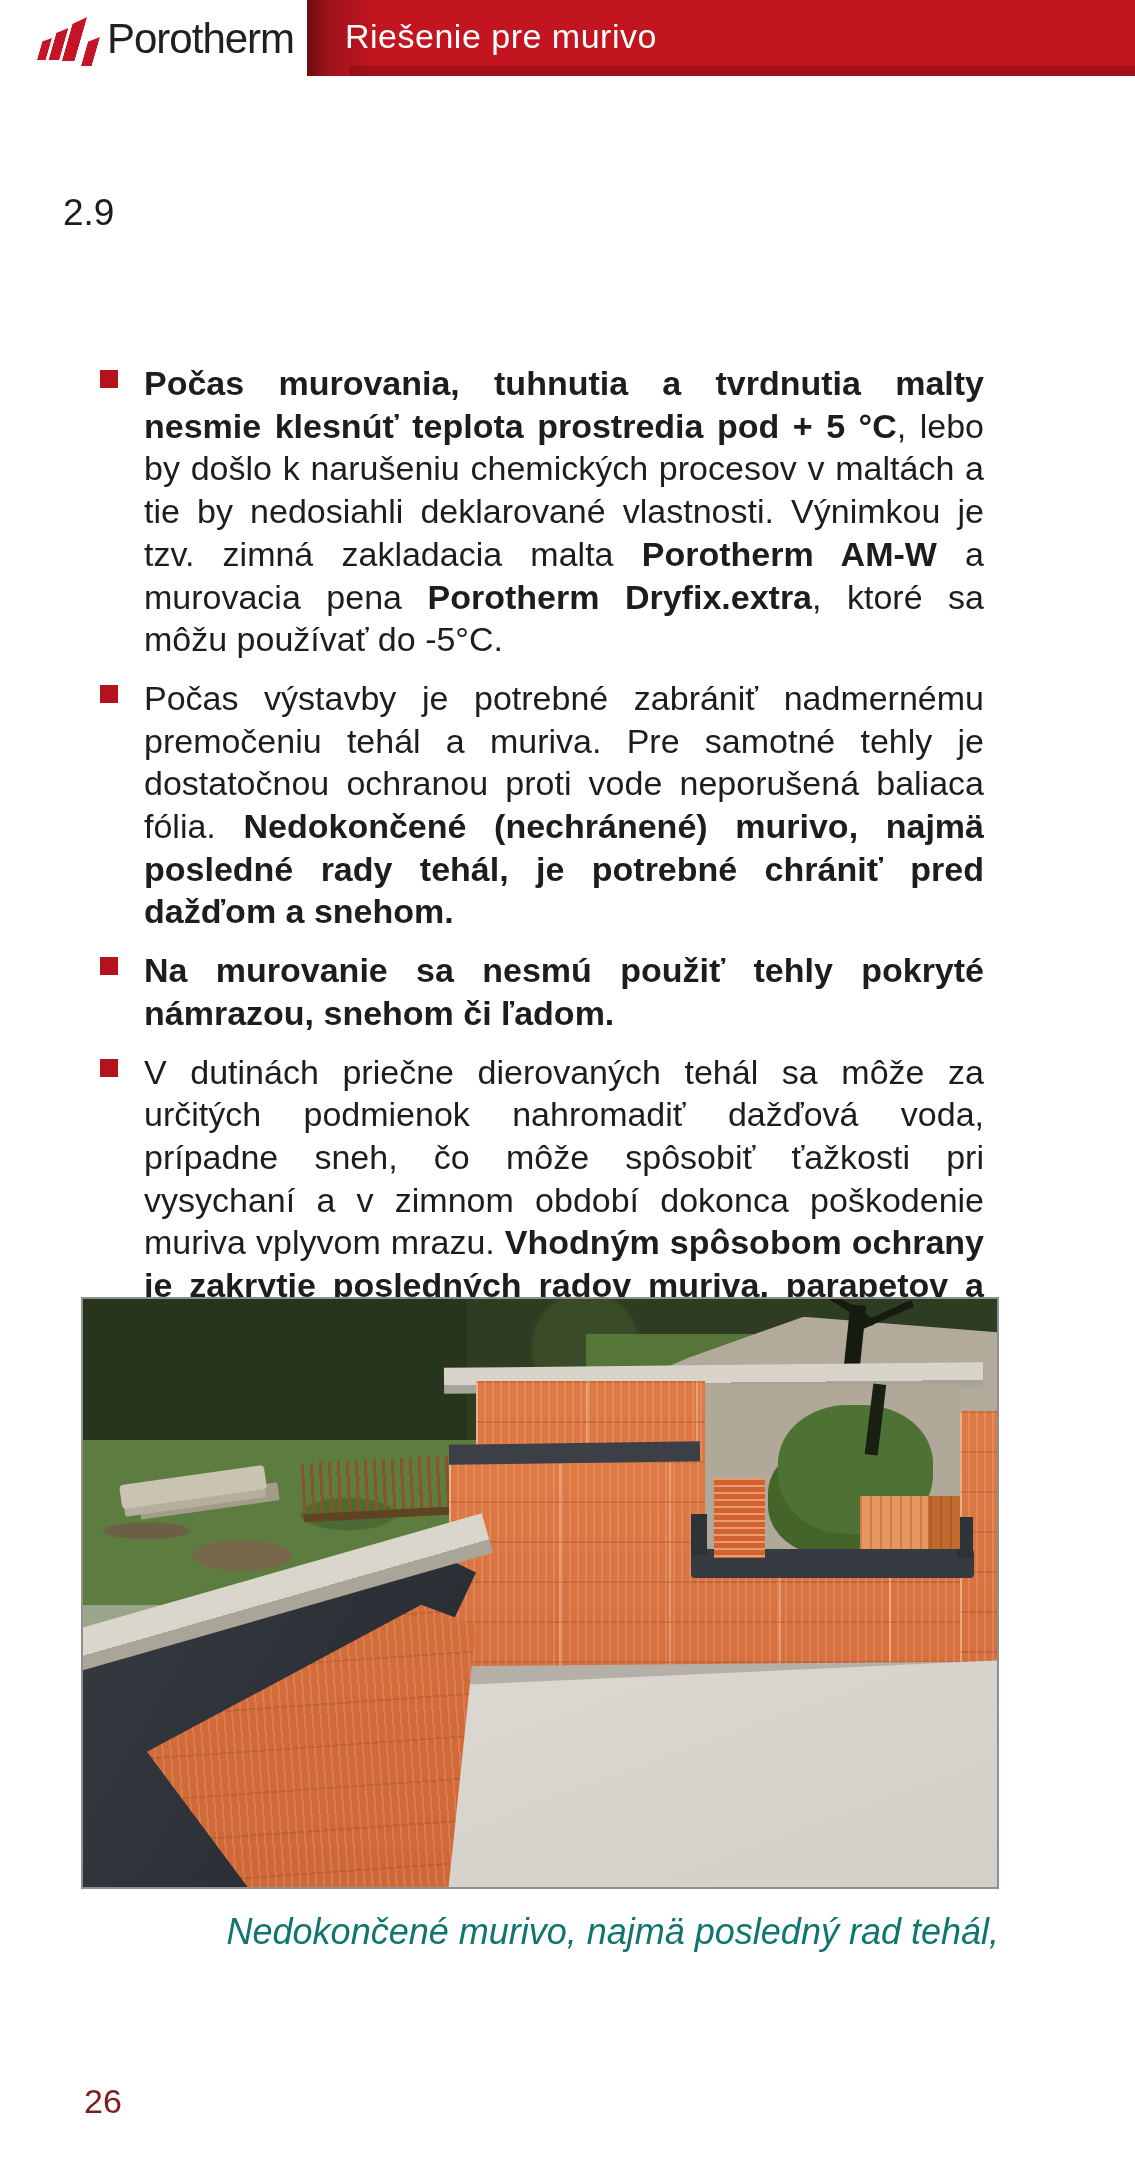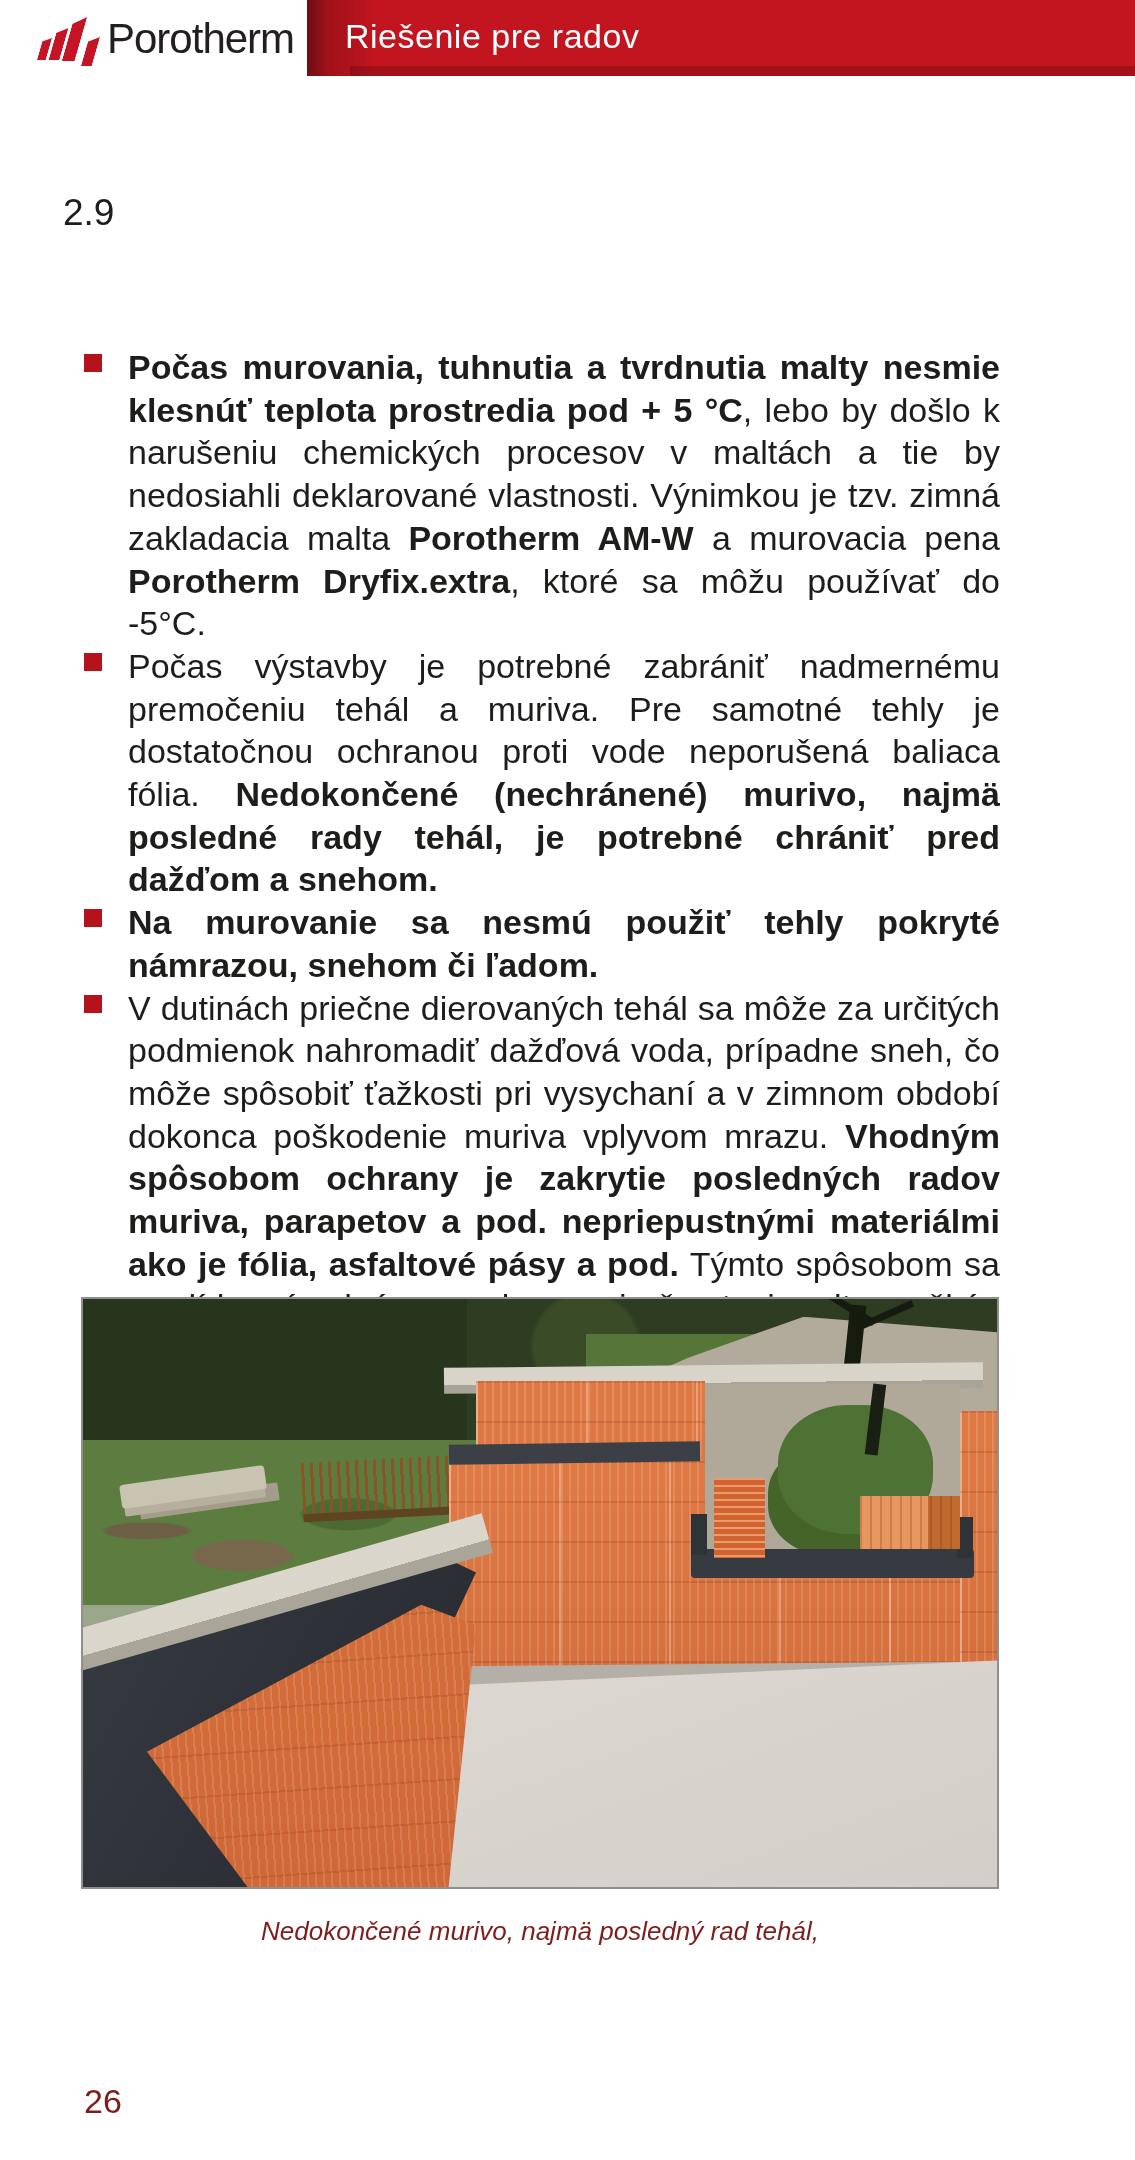--- a/index.html
+++ b/index.html
@@ -23,21 +23,21 @@
   .banner::after{content:"";position:absolute;left:43px;right:0;bottom:0;height:10px;
     background:rgba(0,0,0,0.16);}
   .banner-label{position:absolute;left:38px;top:0;line-height:72px;
     color:#ffffff;font-size:34px;letter-spacing:0.5px;}
   
   .section-title{position:absolute;left:63px;top:182px;display:flex;
     font-size:37px;line-height:62px;color:#1d1d1b;}
   .section-number{width:68px;flex:0 0 auto;}
   
   .bullets{position:absolute;left:84px;top:346px;width:916px;margin:0;padding:0;list-style:none;}
-  .bullets li{position:relative;padding-left:44px;margin:0;
+  .bullets li{position:relative;padding-left:44px;margin:16px;
     font-size:34px;line-height:42.7px;text-align:justify;color:#1d1d1b;}
   .bullets li::before{content:"";position:absolute;left:0;top:8px;width:18px;height:18px;background:#b5131c;}
   .bullets strong{font-weight:bold;}
   
   .photo{position:absolute;left:81px;top:1297px;width:918px;height:592px;
     border:2px solid #8f8f8f;box-sizing:border-box;overflow:hidden;background:#9aa58a;}
   .ph{position:absolute;}
   .trees-band{left:0;top:0;width:100%;height:27%;background:#2e3c22;
     background-image:radial-gradient(circle at 20% 40%,#1f2b15 0 8%,transparent 9%),
       radial-gradient(circle at 55% 30%,#3a4b28 0 10%,transparent 11%),
@@ -97,40 +97,40 @@
   .left-face{left:0;top:0;width:100%;height:100%;
     clip-path:polygon(7% 77%,37% 52%,43% 55.5%,40% 100%,18% 100%);
     background-image:
       repeating-linear-gradient(86deg,rgba(255,255,255,0.13) 0 2px,transparent 2px 8px),
       repeating-linear-gradient(176deg,rgba(130,55,20,0.2) 0 2px,transparent 2px 42px),
       linear-gradient(180deg,#d9733f,#cf6836);}
   .plank-left{left:-1%;top:56.5%;width:47%;height:7%;transform:rotate(-16deg);
     transform-origin:left center;
     background:linear-gradient(180deg,#dad6cc 0 66%,#aaa599 66% 100%);}
   
-  .caption{position:absolute;left:81px;top:1908px;width:918px;text-align:center;
-    font-style:italic;font-size:26px;line-height:47px;color:#7f1d1d;}
+  .caption{position:absolute;left:81px;top:1908px;width:918px;text-align:right;
+    font-style:italic;font-size:36px;line-height:47px;color:#0f766e;}
   .page-number{position:absolute;left:84px;top:2082px;font-size:34px;color:#7f1d1d;}
 </style>
 </head>
 <body>
 
 <div class="page">
 
   <div class="brand">
     <span class="flame">
       <i class="f1"></i>
         <i class="f2"></i>
         <i class="f3"></i>
         <i class="f4"></i>
     </span>
     <span class="brand-name">Porotherm</span>
   </div>
   <div class="banner">
-    <span class="banner-label">Riešenie pre radov</span>
+    <span class="banner-label">Riešenie pre murivo</span>
   </div>
 
   <div class="section-title">
     <span class="section-number">2.9</span>
     <span>
       <br>
     </span>
   </div>
 
   <ul class="bullets">

